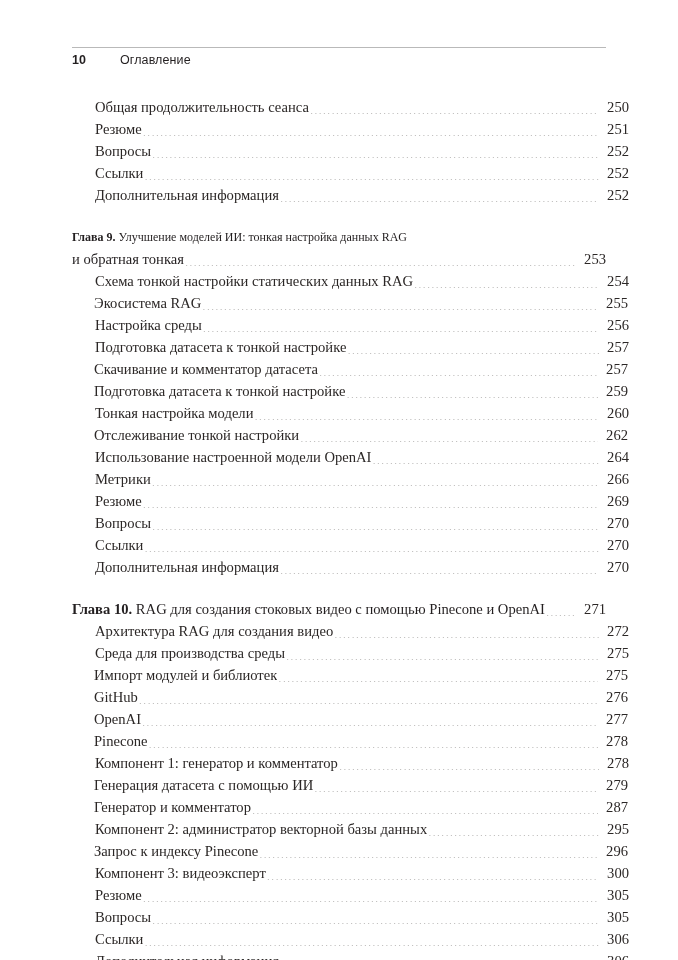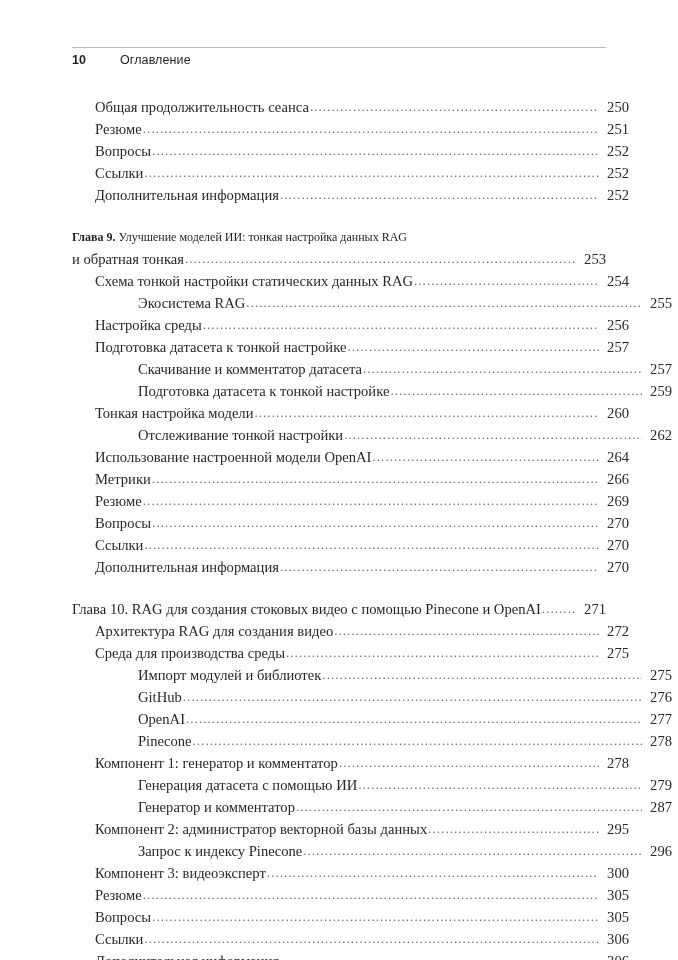--- a/index.html
+++ b/index.html
@@ -56,21 +56,21 @@
   
   .toc {
     position: absolute;
     left: 72px;
     top: 96px;
     width: 534px;
   }
 
   .entry {
     display: flex;
-    align-items: flex-start;
+    align-items: center;
     width: 100%;
     font-size: 14.6px;
     line-height: 22px;
     color: #2b2726;
     white-space: nowrap;
   }
   .entry .etitle {
     flex: 0 1 auto;
     overflow: hidden;
   }
@@ -96,24 +96,24 @@
     text-align: right;
     min-width: 28px;
     font-size: 14.6px;
     color: #2b2726;
     padding-left: 1px;
   }
 
   
   .lvl-chapter { margin-left: 0px; }
   .lvl-1 { margin-left: 23px; }
-  .lvl-2 { margin-left: 66px; }
+  .lvl-2 { margin-left: 22px; }
 
   .entry.is-chapter .etitle { color: #231f20; }
-  .entry.is-chapter .chapter-label { font-weight: normal; }
+  .entry.is-chapter .chapter-label { font-weight: bold; }
 
   
   .chapter-wrapline {
     display: block;
     font-size: 12px;
     line-height: 22px;
     color: #231f20;
     white-space: nowrap;
   }
   .chapter-wrapline .chapter-label { font-weight: bold; }

